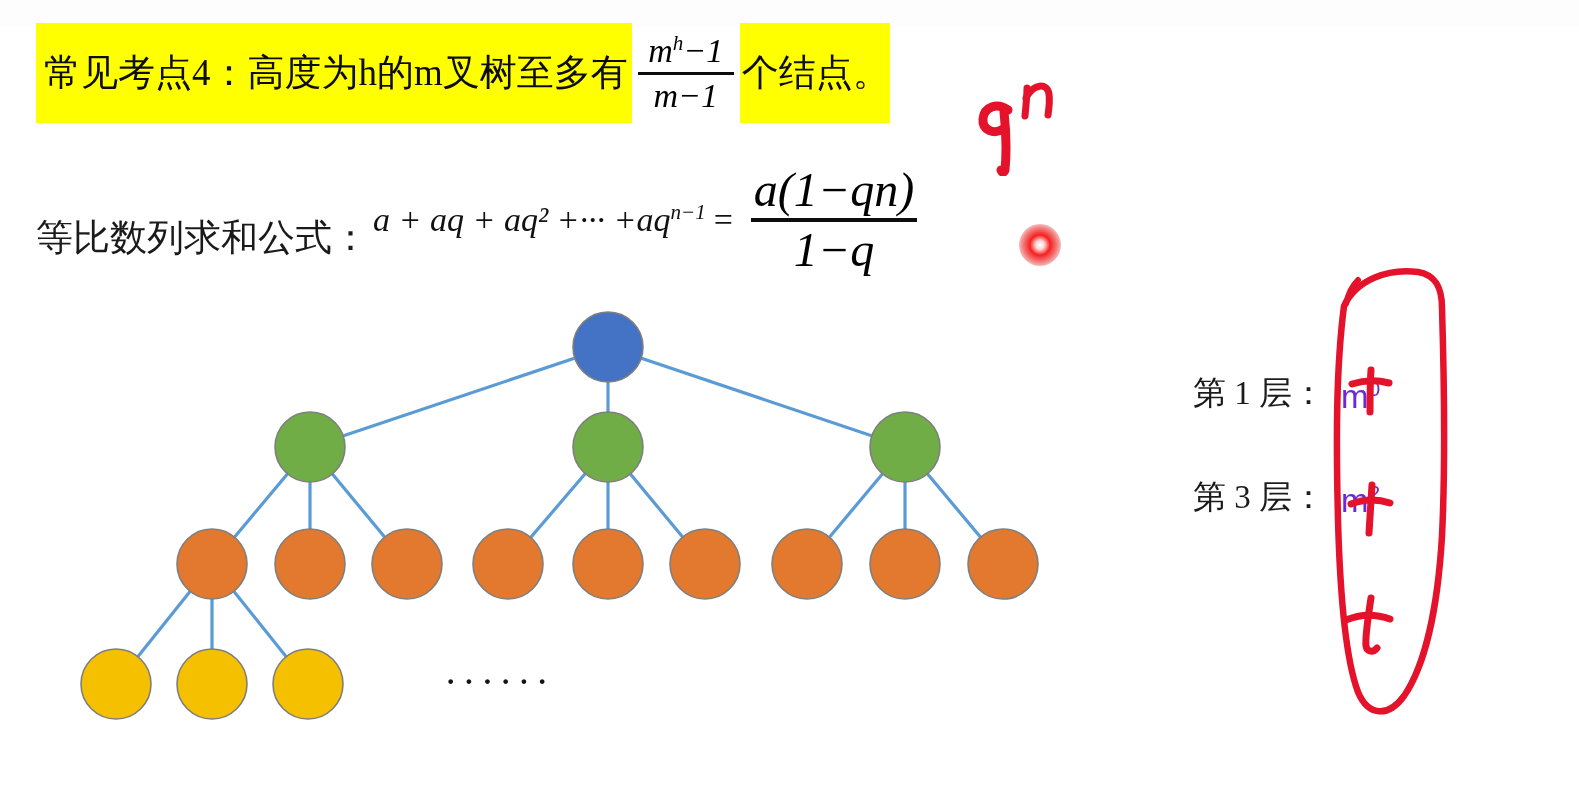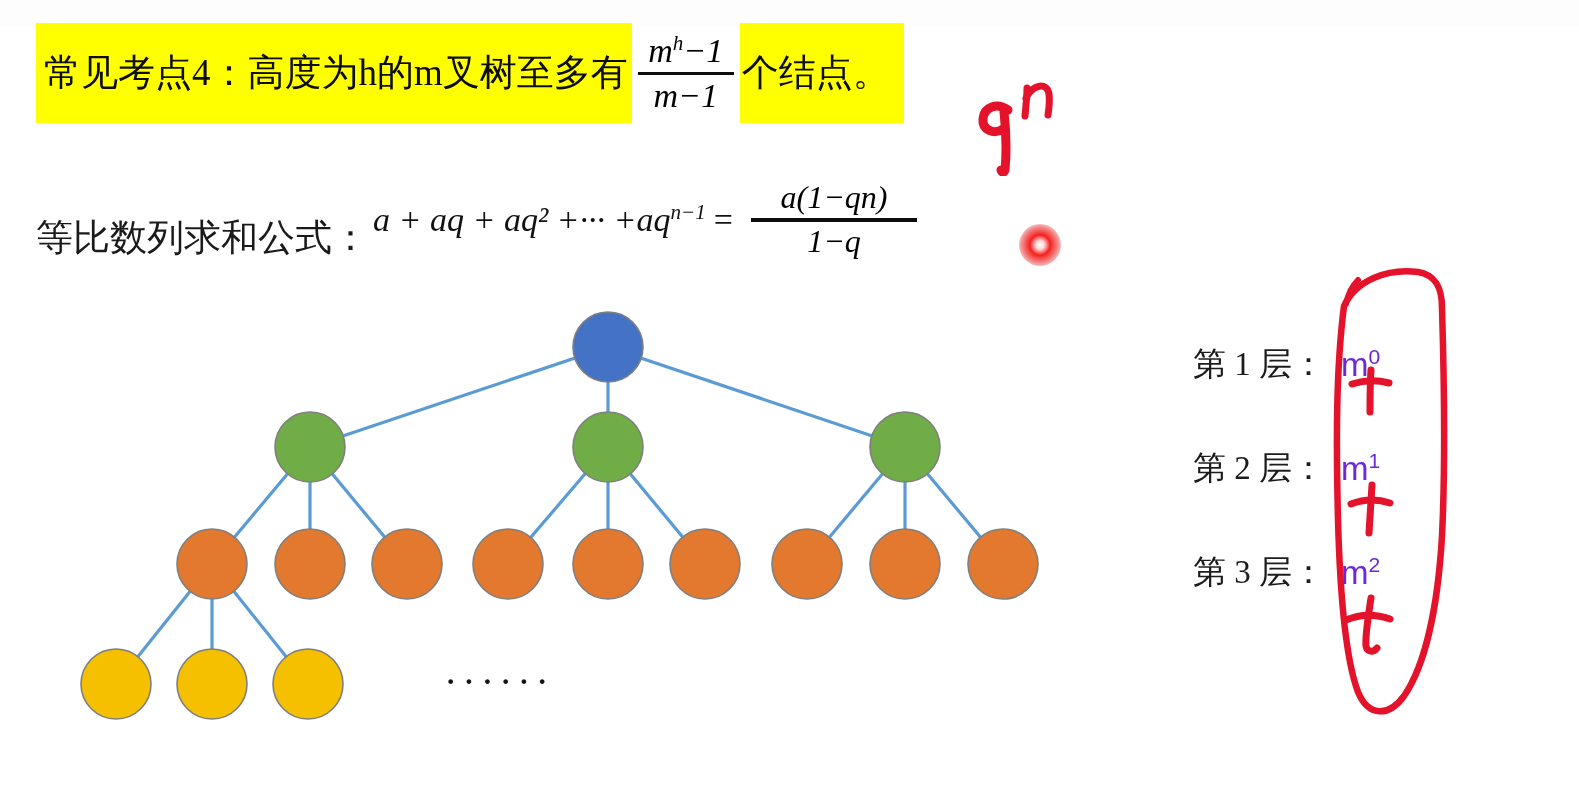--- a/index.html
+++ b/index.html
@@ -41,21 +41,21 @@
     height: 100px;
     display: flex;
     align-items: center;
     font-size: 37px;
     color: #0d0d0d;
     letter-spacing: 0px;
     white-space: pre;
     font-family: "Liberation Serif", serif;
   }
   .hl.left  { padding-left: 8px; padding-right: 4px; }
-  .hl.right { padding-left: 2px; padding-right: 14px; }
+  .hl.right { padding-left: 2px; }
 
   
   .frac {
     display: inline-flex;
     flex-direction: column;
     align-items: center;
     justify-content: center;
     font-family: "Liberation Serif", serif;
     font-style: italic;
     line-height: 1.05;
@@ -99,21 +99,21 @@
     white-space: pre;
     margin-left: 4px;
     font-family: "Liberation Serif", serif;
   }
   .series .eq {
     font-size: 34px;
     color: #111;
     margin: 0 12px 0 8px;
     font-style: normal;
   }
-  .frac.big .num, .frac.big .den { font-size: 32px; }
+  .frac.big .num, .frac.big .den { font-size: 48px; }
   .frac.big .bar { min-width: 166px; height: 4px; }
 
   
   .ink-qn {
     position: absolute;
     left: 963px;
     top: 78px;
     width: 110px;
     height: 98px;
     pointer-events: none;
@@ -155,21 +155,21 @@
 
   
   .levels {
     position: absolute;
     left: 1193px;
     top: 312px;
     width: 260px;
   }
   .level-row {
     display: flex;
-    align-items: center;
+    align-items: flex-end;
     height: 104px;
   }
   .level-name {
     font-size: 33px;
     color: #1b1b1b;
     white-space: pre;
     font-family: "Liberation Serif", serif;
   }
   .level-term {
     font-size: 33px;
@@ -295,24 +295,20 @@
   </div>
 
   <div class="dots">······</div>
 
   <div class="levels">
     <div class="level-row">
       <span class="level-name">第 1 层：</span>
       <span class="level-term"><span>m</span><sup>0</sup></span>
     </div>
     <div class="level-row">
-      <span class="level-name">第 2 层：</span>
-      <span class="level-term"><span>m</span><sup>1</sup></span>
-    </div>
-    <div class="level-row">
       <span class="level-name">第 3 层：</span>
       <span class="level-term"><span>m</span><sup>2</sup></span>
     </div>
   </div>
 
   <div class="ink-plus" style="left:1344px; top:360px;">
     <svg width="54" height="62" viewBox="0 0 54 62">
       <g fill="none" stroke="#e4122a" stroke-width="7" stroke-linecap="round">
         <path d="M8 24 C20 20 34 20 45 23"></path>
         <path d="M27 10 C26 24 26 38 26 52"></path>

